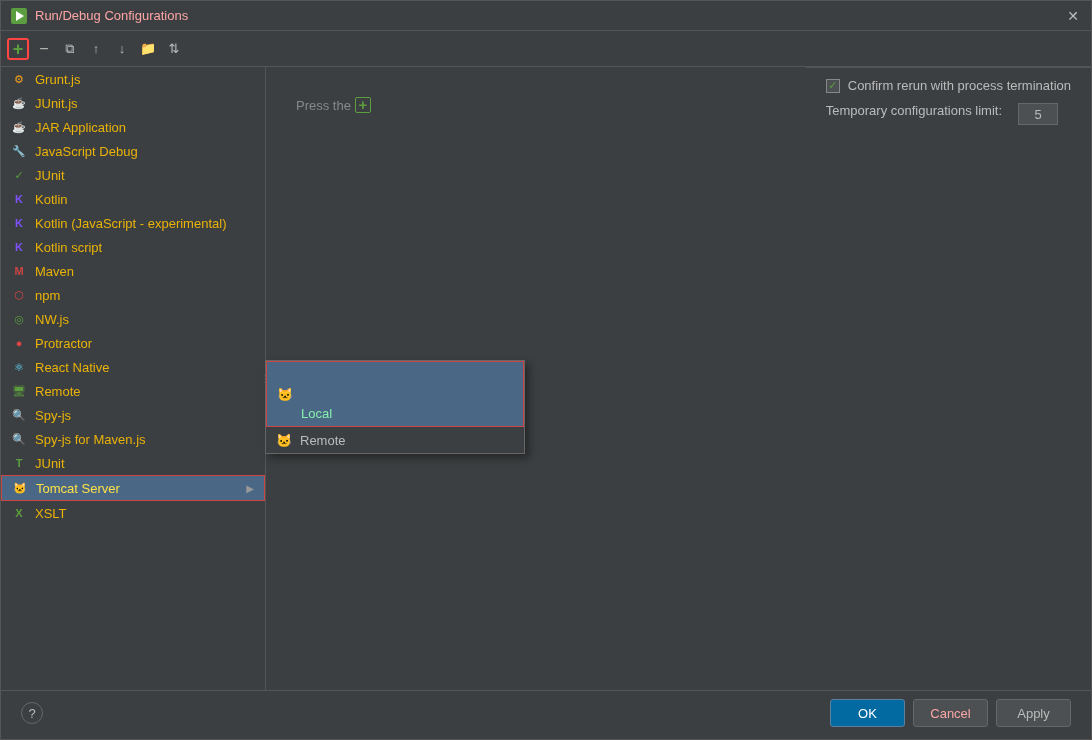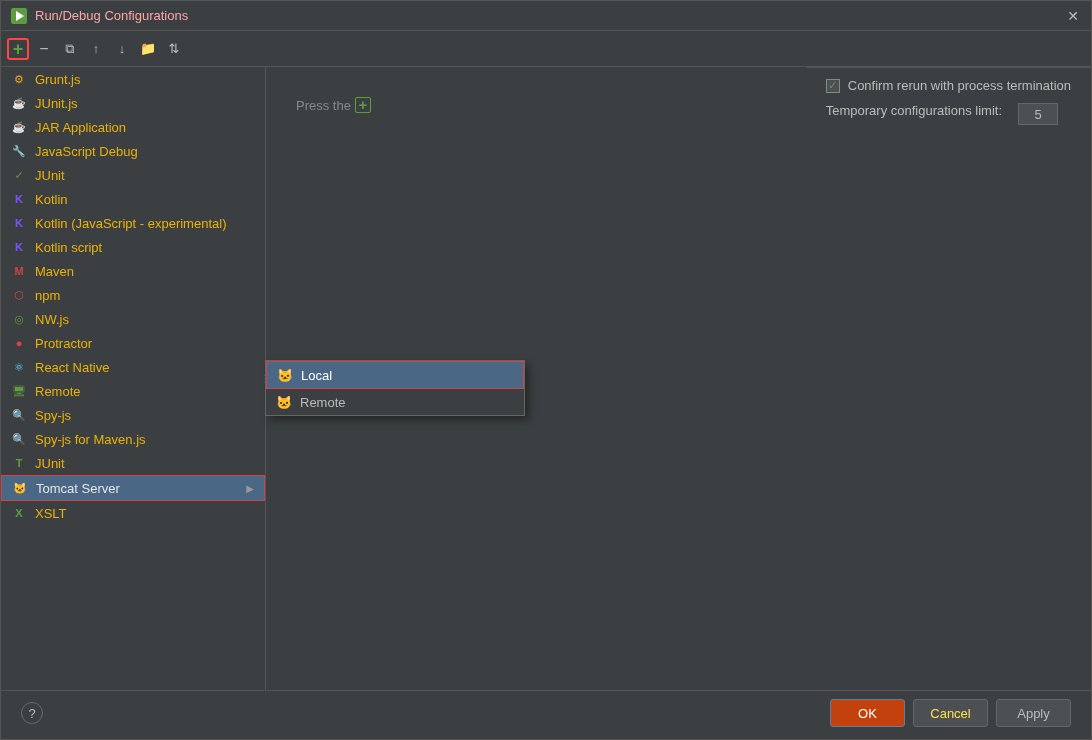--- a/index.html
+++ b/index.html
@@ -118,21 +118,21 @@
       display: flex;
       align-items: center;
       justify-content: center;
       font-size: 11px;
     }
     .menu-item .item-label {
       font-size: 13px;
       color: #eab308;
     }
     .menu-item.highlighted .item-label {
-      color: #e5e5e5;
+      color: #fde047;
     }
     .menu-item .arrow {
       margin-left: auto;
       font-size: 10px;
       color: #999;
     }
     .right-panel {
       flex: 1;
       background: #3c3f41;
       display: flex;
@@ -222,28 +222,28 @@
       height: 28px;
       padding: 0 16px;
       border-radius: 3px;
       cursor: pointer;
       font-size: 13px;
       display: flex;
       align-items: center;
       justify-content: center;
     }
     .btn-ok {
-      background: #c2410c;
+      background: #0369a1;
       border: 1px solid #5c7fa0;
       color: #ffffff;
     }
     .btn-cancel {
       background: #4c5052;
       border: 1px solid #666;
-      color: #fde047;
+      color: #fca5a5;
     }
     .btn-apply {
       background: #4c5052;
       border: 1px solid #666;
       color: #bbbbbb;
     }
     .help-icon {
       width: 22px;
       height: 22px;
       border-radius: 50%;
@@ -292,21 +292,22 @@
       flex-shrink: 0;
       display: flex;
       align-items: center;
       justify-content: center;
     }
     .submenu-item .item-label {
       font-size: 13px;
       color: #bbbbbb;
     }
     .submenu-item.active .item-label {
-      color: #ffffff;
+      color: #86efac;
+      margin-top: 39px;
     }
 
     
     .icon-grunt { color: #f0a020; }
     .icon-gulp { color: #d73d32; }
     .icon-jar { color: #f0a020; }
     .icon-jsdebug { color: #f0c040; }
     .icon-junit { color: #5c9e3f; }
     .icon-kotlin { color: #7f52ff; }
     .icon-maven { color: #cc4444; }

